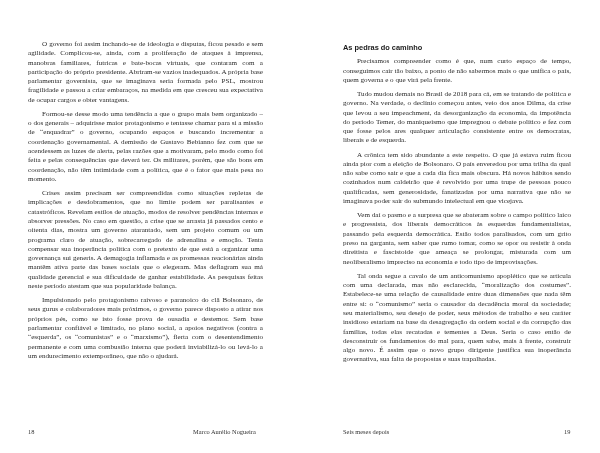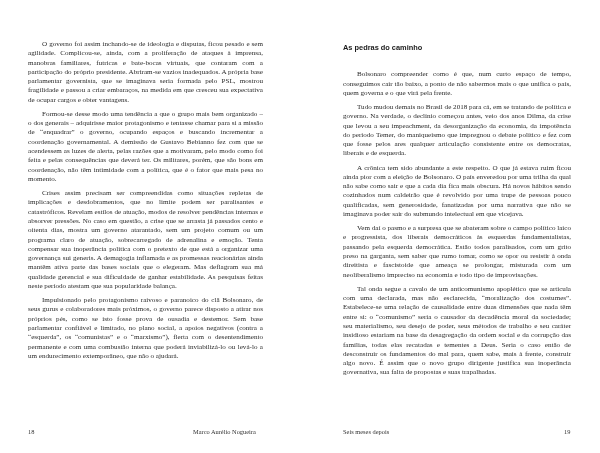--- a/index.html
+++ b/index.html
@@ -6,21 +6,21 @@
   body { width:600px; height:453px; position:relative; overflow:hidden;
          font-family:"Liberation Serif","DejaVu Serif",serif; color:#2a2a2a; }
   .page { position:absolute; top:0; height:453px; width:300px; }
   .left { left:0; }
   .right { left:300px; }
   .col { position:absolute; font-size:7.1px; line-height:9.3px; text-align:justify; }
   .left .col { left:28px; width:235px; top:40px; }
   .right .col { left:43px; width:228px; top:43px; }
   .col p { margin:0 0 4.8px 0; text-indent:14px; }
   .heading { font-family:"Liberation Sans","DejaVu Sans",sans-serif; font-weight:bold;
-             font-size:7.4px; margin:0 0 18px 0; color:#1a1a1a; }
+             font-size:7.4px; margin:0 0 5px 0; color:#1a1a1a; }
   .footer { position:absolute; top:428px; font-size:6.4px; color:#333; }
   .left .pg { left:28px; }
   .left .runner { left:193px; }
   .right .runner { left:43px; }
   .right .pg { left:264px; }
 </style>
 </head>
 <body>
 
 <div class="page left">
@@ -30,21 +30,21 @@
     <p>Crises assim precisam ser compreendidas como situações repletas de implicações e desdobramentos, que no limite podem ser paralisantes e catastróficos. Revelam estilos de atuação, modos de resolver pendências internas e absorver pressões. No caso em questão, a crise que se arrasta já passados cento e oitenta dias, mostra um governo atarantado, sem um projeto comum ou um programa claro de atuação, sobrecarregado de adrenalina e emoção. Tenta compensar sua inoperância política com o pretexto de que está a organizar uma governança sui generis. A demagogia inflamada e as promessas reacionárias ainda mantêm ativa parte das bases sociais que o elegeram. Mas deflagram sua má qualidade gerencial e sua dificuldade de ganhar estabilidade. As pesquisas feitas neste período atestam que sua popularidade balança.</p>
     <p>Impulsionado pelo protagonismo raivoso e paranoico do clã Bolsonaro, de seus gurus e colaboradores mais próximos, o governo parece disposto a atirar nos próprios pés, como se isto fosse prova de ousadia e destemor. Sem base parlamentar confiável e limitado, no plano social, a apoios negativos (contra a “esquerda”, os “comunistas” e o “marxismo”), flerta com o desentendimento permanente e com uma combustão interna que poderá inviabilizá-lo ou levá-lo a um endurecimento extemporâneo, que não o ajudará.</p>
   </div>
   <div class="footer pg">18</div>
   <div class="footer runner">Marco Aurélio Nogueira</div>
 </div>
 
 <div class="page right">
   <div class="col">
     <div class="heading">As pedras do caminho</div>
-    <p>Bolsonaro compreender como é que, num curto espaço de tempo, conseguimos cair tão baixo, a ponto de não sabermos mais o que unifica o país, quem governa e o que virá pela frente.</p>
+    <p>Precisamos compreender como é que, num curto espaço de tempo, conseguimos cair tão baixo, a ponto de não sabermos mais o que unifica o país, quem governa e o que virá pela frente.</p>
     <p>Tudo mudou demais no Brasil de 2018 para cá, em se tratando de política e governo. Na verdade, o declínio começou antes, veio dos anos Dilma, da crise que levou a seu impeachment, da desorganização da economia, da impotência do período Temer, do maniqueísmo que impregnou o debate político e fez com que fosse pelos ares qualquer articulação consistente entre os democratas, liberais e de esquerda.</p>
     <p>A crônica tem sido abundante a este respeito. O que já estava ruim ficou ainda pior com a eleição de Bolsonaro. O país enveredou por uma trilha da qual não sabe como sair e que a cada dia fica mais obscura. Há novos hábitos sendo cozinhados num caldeirão que é revolvido por uma trupe de pessoas pouco qualificadas, sem generosidade, fanatizadas por uma narrativa que não se imaginava poder sair do submundo intelectual em que vicejava.</p>
     <p>Vem daí o pasmo e a surpresa que se abateram sobre o campo político laico e progressista, dos liberais democráticos às esquerdas fundamentalistas, passando pela esquerda democrática. Estão todos paralisados, com um grito preso na garganta, sem saber que rumo tomar, como se opor ou resistir à onda direitista e fascistoide que ameaça se prolongar, misturada com um neoliberalismo impreciso na economia e todo tipo de improvisações.</p>
     <p>Tal onda segue a cavalo de um anticomunismo apoplético que se articula com uma declarada, mas não esclarecida, “moralização dos costumes”. Estabelece-se uma relação de causalidade entre duas dimensões que nada têm entre si: o “comunismo” seria o causador da decadência moral da sociedade; seu materialismo, seu desejo de poder, seus métodos de trabalho e seu caráter insidioso estariam na base da desagregação da ordem social e da corrupção das famílias, todas elas recatadas e tementes a Deus. Seria o caso então de desconstruir os fundamentos do mal para, quem sabe, mais à frente, construir algo novo. É assim que o novo grupo dirigente justifica sua inoperância governativa, sua falta de propostas e suas trapalhadas.</p>
   </div>
   <div class="footer runner">Seis meses depois</div>
   <div class="footer pg">19</div>
 </div>
 
 </body></html>

